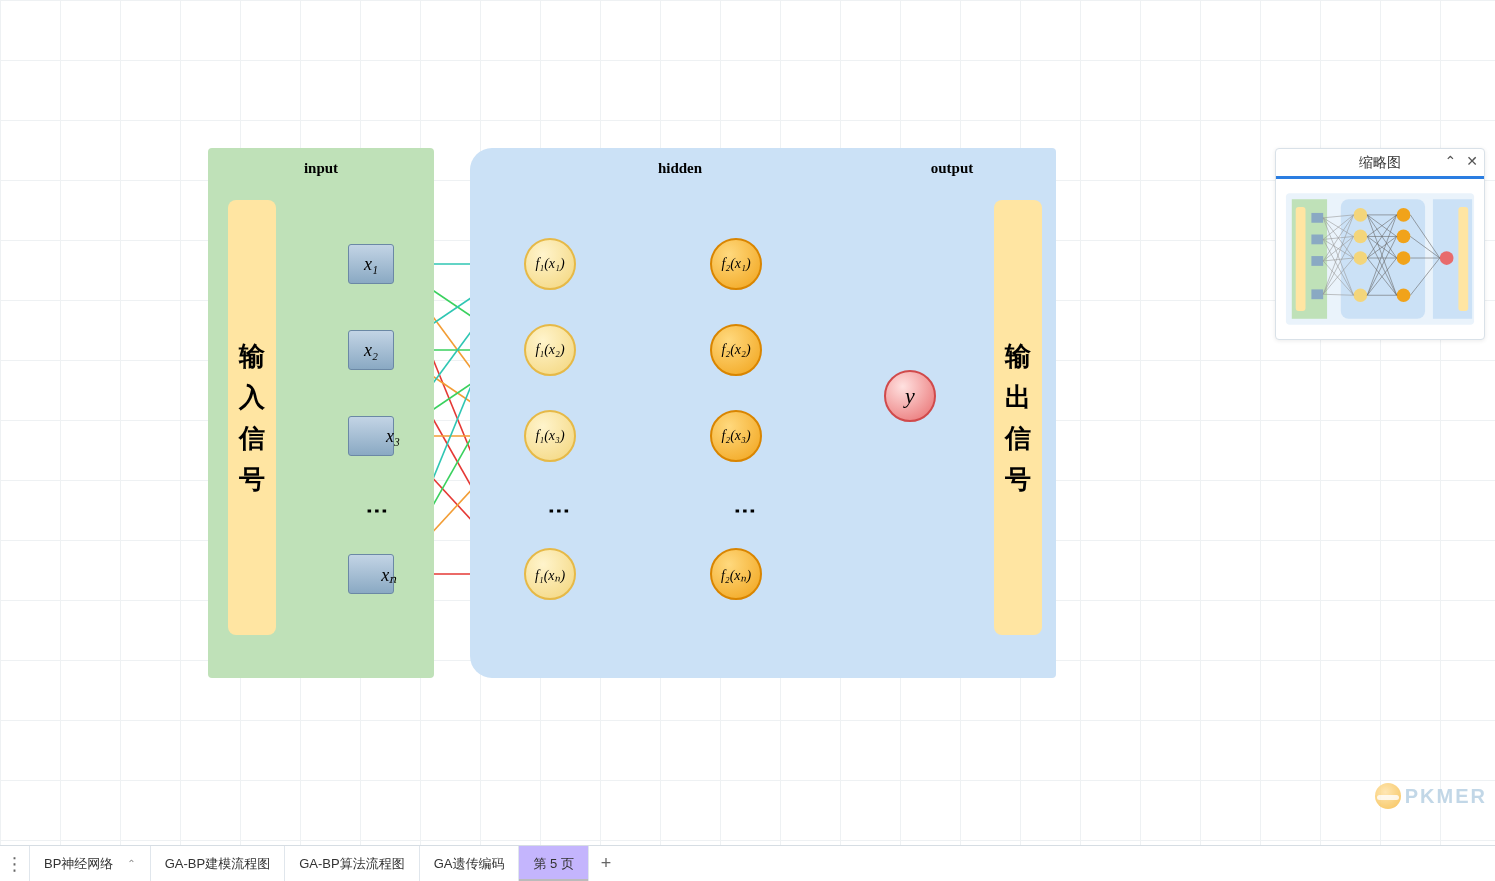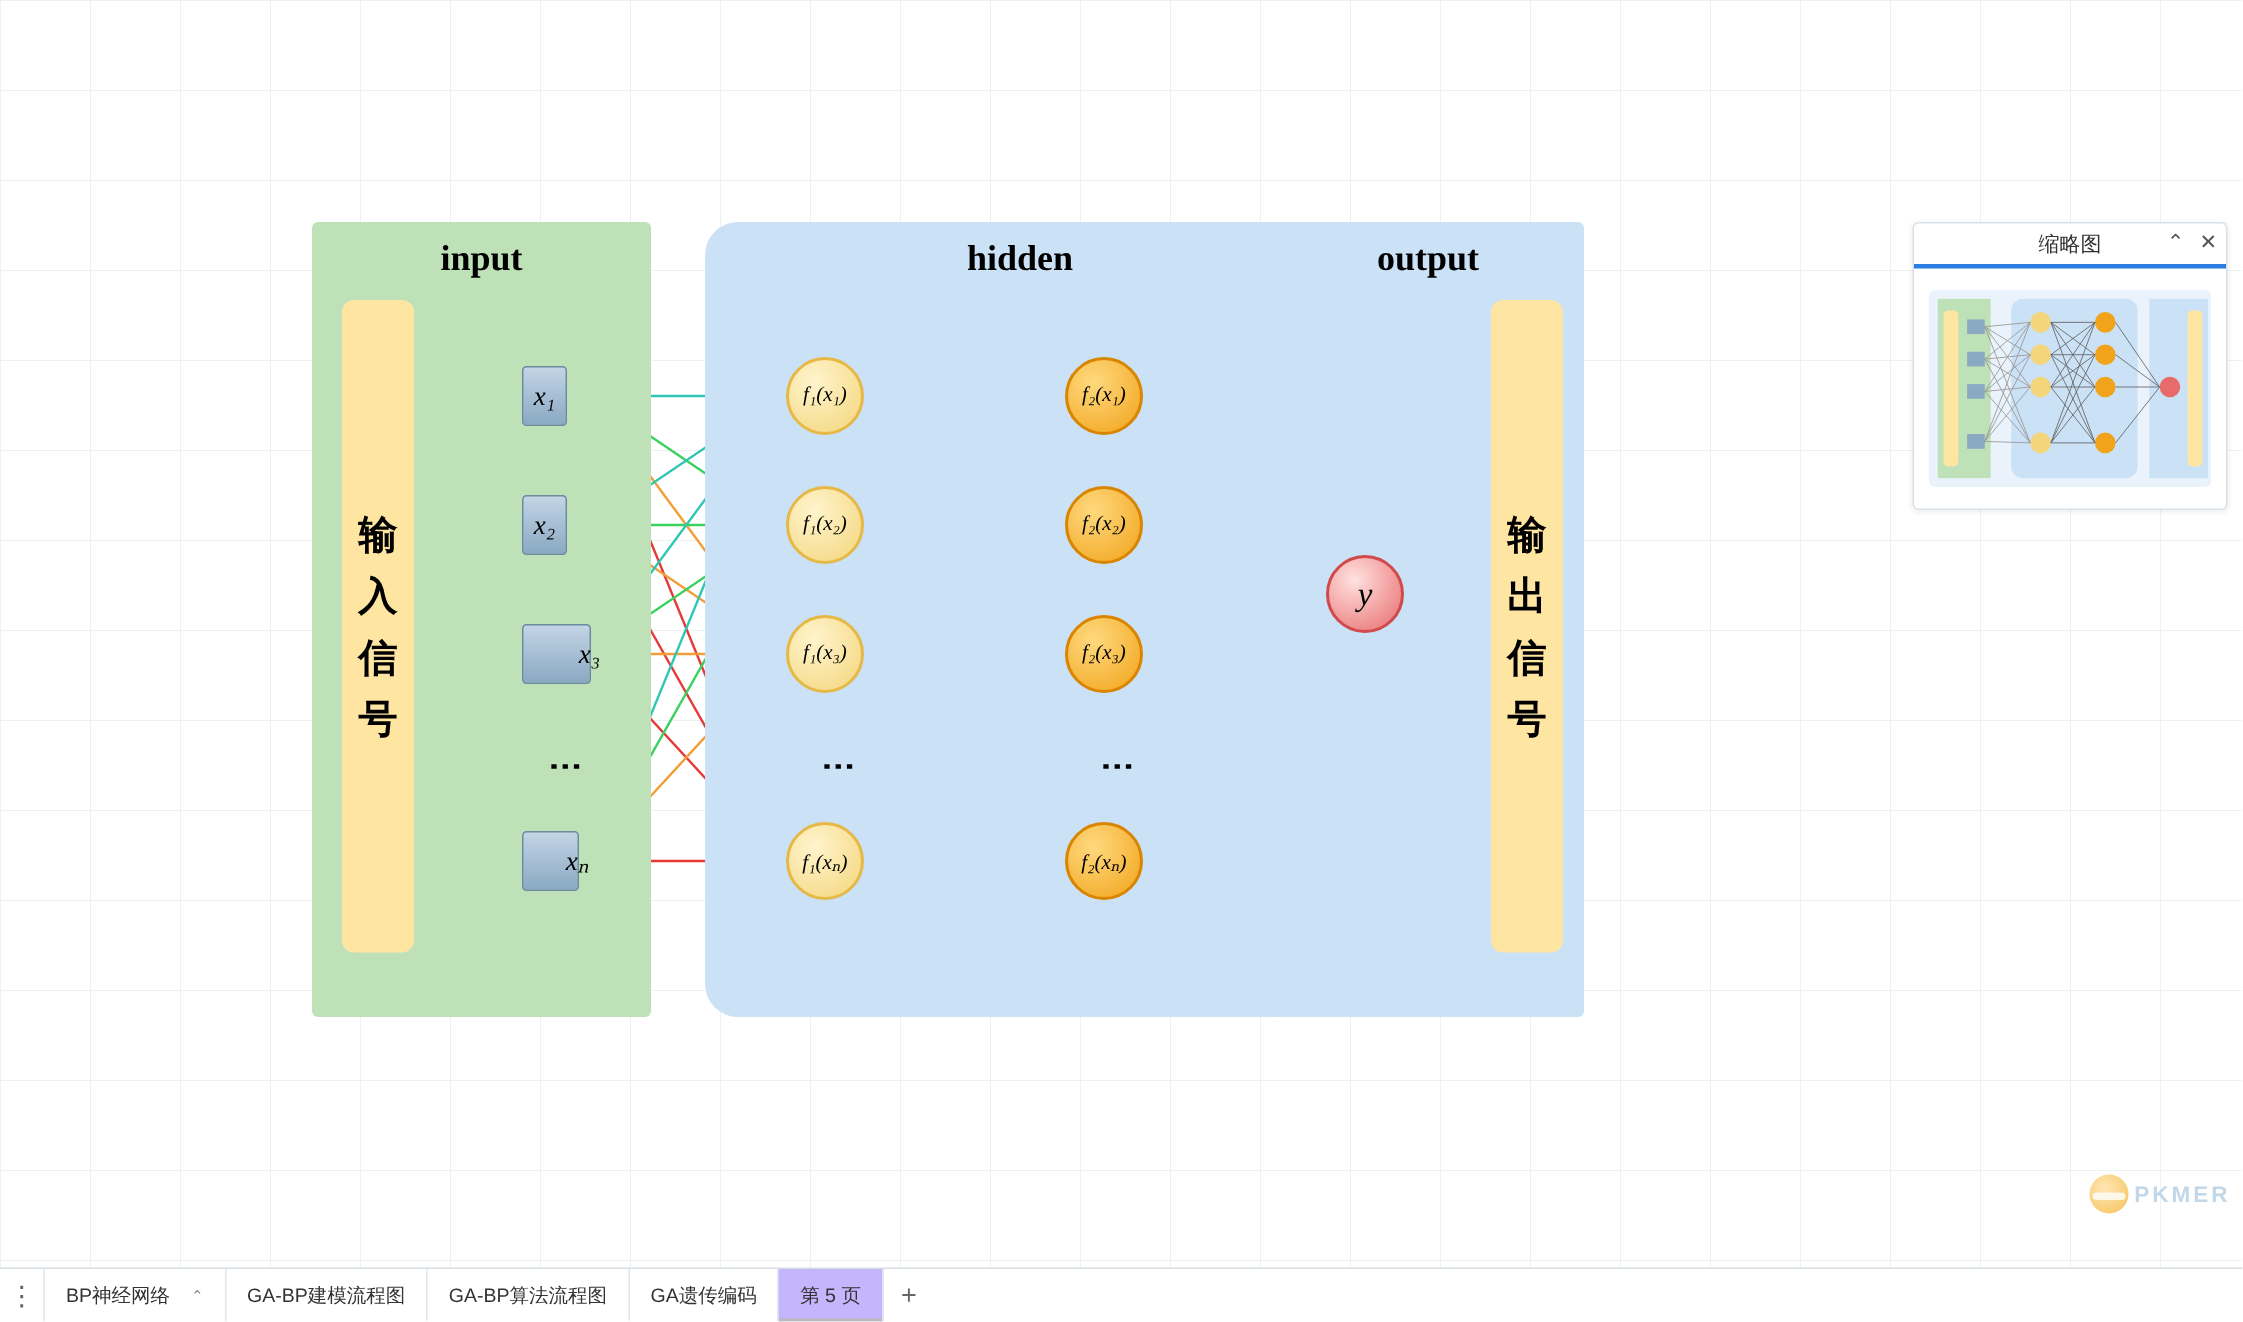--- a/index.html
+++ b/index.html
@@ -16,25 +16,25 @@
   inset: 0 0 36px 0;
   background-image:
     linear-gradient(#eef1f3 1px, transparent 1px),
     linear-gradient(90deg, #eef1f3 1px, transparent 1px);
   background-size: 60px 60px;
 }
 .panel { position: absolute; border-radius: 22px; }
 .panel.input  { left: 208px; top: 148px; width: 226px; height: 530px; background: #bfe1b8; border-radius: 4px; }
 .panel.hidden { left: 470px; top: 148px; width: 420px; height: 530px; background: #cbe1f6; }
 .panel.output { left: 848px; top: 148px; width: 208px; height: 530px; background: #cbe1f6; border-radius: 4px; padding-left: 32px; }
-.layer-title { position: absolute; top: 12px; left: 0; right: 0; text-align: center; font-weight: bold; font-size: 24px; font-family: serif; }
+.layer-title { position: absolute; top: 12px; left: 0; right: 0; text-align: center; font-weight: bold; font-size: 15px; font-family: serif; }
 .sig { position: absolute; width: 48px; border-radius: 8px; background: #ffe5a2; display: flex; flex-direction: column; align-items: center; justify-content: center; font-weight: bold; font-size: 26px; gap: 6px; }
 .sig.in  { left: 228px; top: 200px; height: 435px; }
 .sig.out { left: 994px; top: 200px; height: 435px; }
-.node-in { position: absolute; width: 30px; height: 40px; background: linear-gradient(#c3d4e5, #8aa9c3); border: 1px solid #6b88a5; border-radius: 3px; display: flex; align-items: center; justify-content: center; font-style: italic; font-family: serif; font-size: 18px; }
+.node-in { position: absolute; width: 46px; height: 40px; background: linear-gradient(#c3d4e5, #8aa9c3); border: 1px solid #6b88a5; border-radius: 3px; display: flex; align-items: center; justify-content: center; font-style: italic; font-family: serif; font-size: 18px; }
 .node-c { position: absolute; width: 52px; height: 52px; border-radius: 50%; display: flex; align-items: center; justify-content: center; font-style: italic; font-family: serif; font-size: 14px; text-align: center; }
 .h1c { background: radial-gradient(circle at 35% 30%, #fff4cc, #f3d57b); border: 2px solid #e6b947; }
 .h2c { background: radial-gradient(circle at 35% 30%, #ffd97e, #f1a31a); border: 2px solid #d98500; }
 .outc { background: radial-gradient(circle at 35% 30%, #ffe1e0, #e86b6c); border: 2px solid #d04a4b; font-size: 22px; }
 .vdots { position: absolute; font-size: 22px; font-weight: bold; letter-spacing: 1px; writing-mode: vertical-rl; }
 .svg-layer { position: absolute; inset: 0; width: 100%; height: 100%; pointer-events: none; }
 .minimap {
   position: absolute; right: 10px; top: 148px; width: 210px;
   background: #fff; border: 1px solid #d9e1e8; border-radius: 4px;
   box-shadow: 0 1px 4px rgba(0,0,0,.08);
@@ -49,21 +49,21 @@
   font-size: 13px; color: #333;
 }
 .kebab { width: 30px; display: flex; align-items: center; justify-content: center; font-size: 18px; color: #666; border-right: 1px solid #e0e6ec; cursor: pointer; }
 .tab { padding: 0 14px; display: flex; align-items: center; gap: 14px; border-right: 1px solid #e0e6ec; cursor: pointer; white-space: nowrap; }
 .tab.active { background: #c4b5fd; box-shadow: inset 0 -2px 0 #bbb; }
 .tab .chev { font-size: 10px; color: #888; }
 .addtab { width: 34px; display: flex; align-items: center; justify-content: center; color: #666; font-size: 18px; cursor: pointer; }
 .watermark { position: absolute; right: 8px; bottom: 36px; display: flex; align-items: center; gap: 4px; opacity: .85; }
 .wm-icon { width: 26px; height: 26px; border-radius: 50%; background: radial-gradient(circle at 40% 35%, #ffe3a7, #f5b83d); position: relative; }
 .wm-icon::after { content: ""; position: absolute; left: 2px; top: 12px; width: 22px; height: 5px; background: rgba(255,255,255,.8); border-radius: 3px; }
-.wm-txt { font-weight: 700; letter-spacing: 2px; color: #b8d1e3; font-size: 15px; font-family: Arial, sans-serif; }
+.wm-txt { font-weight: 700; letter-spacing: 2px; color: #b8d1e3; font-size: 20px; font-family: Arial, sans-serif; }
 </style>
 </head>
 <body>
 
 <div class="canvas">
 
   <svg class="svg-layer">
     <defs>
       <marker id="ab" viewBox="0 0 10 10" refX="9" refY="5" markerWidth="7" markerHeight="7" orient="auto-start-reverse">
         <path d="M0,0 L10,5 L0,10 z" fill="#000"></path>

